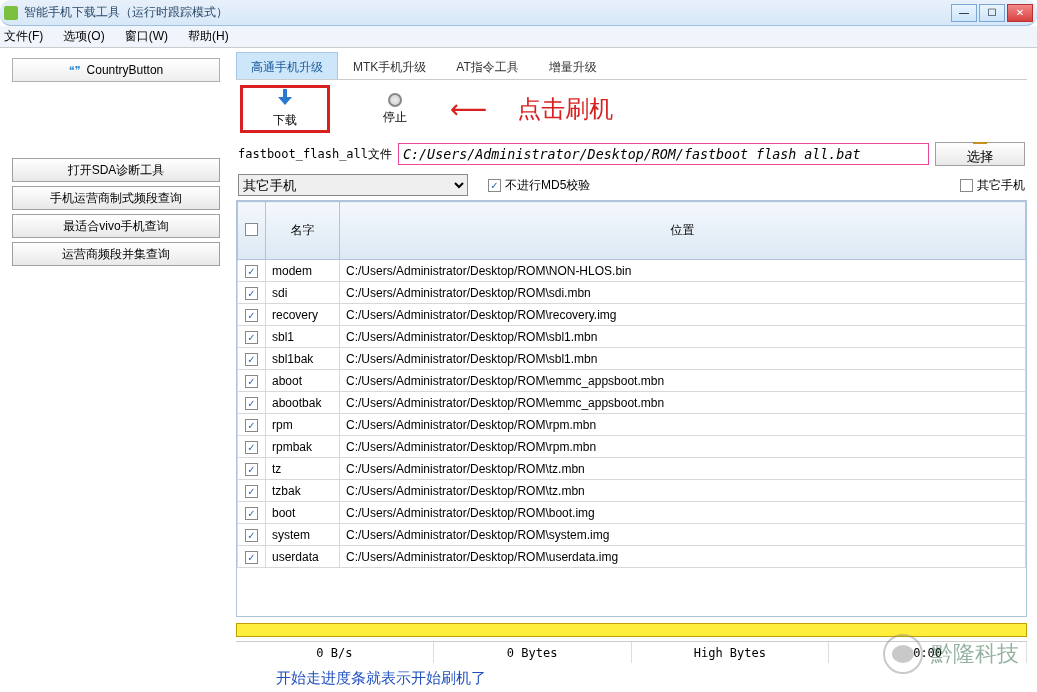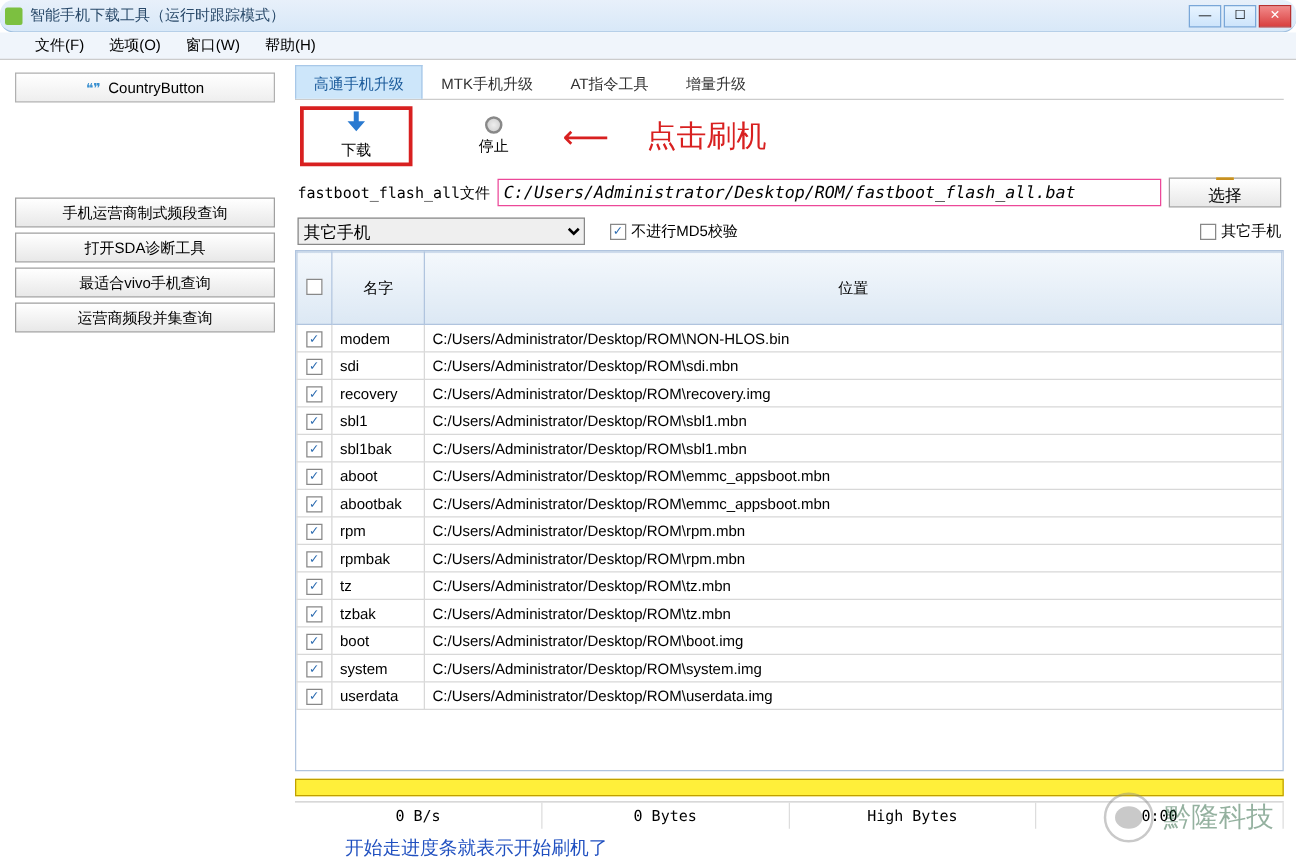--- a/index.html
+++ b/index.html
@@ -7,21 +7,21 @@
 
 
 .titlebar { height: 26px; background: linear-gradient(#e8f0fa, #d8e8f8); border-bottom: 1px solid #a0c0e0; display: flex; align-items: center; padding: 0 4px; border-radius: 11px; }
 .titlebar .app-icon { width: 14px; height: 14px; background: #7cc040; border-radius: 2px; margin-right: 6px; }
 .titlebar .title { color: #2a4a6a; font-size: 12px; flex: 1; }
 .win-controls { display: flex; gap: 2px; }
 .win-btn { width: 26px; height: 18px; border: 1px solid #7aa7d8; background: linear-gradient(#e8f4ff,#cde4fb); text-align: center; font-size: 10px; line-height: 16px; cursor: pointer; }
 .win-btn.close { background: linear-gradient(#f28a8a,#d94040); color: #fff; border-color: #b83030; }
 
 
-.menubar { height: 22px; background: #f0f5fb; border-bottom: 1px solid #ccc; display: flex; align-items: center; padding: 0 24px; gap: 12px; }
+.menubar { height: 22px; background: #f0f5fb; border-bottom: 1px solid #ccc; display: flex; align-items: center; padding: 0 0; gap: 12px; }
 .menu-item { cursor: pointer; padding: 2px 4px; }
 
 
 .main { display: flex; height: calc(100% - 48px); }
 .sidebar { width: 232px; padding: 10px 12px; display: flex; flex-direction: column; align-items: center; gap: 6px; }
 .country-btn { width: 208px; height: 24px; border: 1px solid #b0b0b0; background: linear-gradient(#fff,#eee); display: flex; align-items: center; justify-content: center; gap: 6px; cursor: pointer; }
 .country-btn .ci { color: #3a90d0; font-size: 11px; }
 .phone-box { width: 190px; height: 345px; border: 2px solid #a8a8a8; border-radius: 18px; background: #f4f4f4; margin-top: 6px; display: flex; flex-direction: column; align-items: center; padding: 14px 10px 10px; }
 .speaker { width: 28px; height: 5px; background: #ccc; border-radius: 3px; margin-bottom: 16px; }
 .screen { width: 160px; height: 250px; background: linear-gradient(#4aa0e8,#3a80d0); border: 1px solid #888; display: flex; align-items: center; justify-content: center; color: #fff; font-size: 20px; letter-spacing: 2px; font-family: Arial; }
@@ -107,22 +107,22 @@
 </div>
 
 <div class="main">
 
   <div class="sidebar">
     <div class="country-btn">
       <span class="ci">❝❞</span>
       <span>CountryButton</span>
     </div>
     <div class="side-btns">
+      <button>打开SDA诊断工具</button>
       <button>手机运营商制式频段查询</button>
-      <button>打开SDA诊断工具</button>
       <button>最适合vivo手机查询</button>
       <button>运营商频段并集查询</button>
     </div>
   </div>
 
   <div class="content">
     <div class="tabs">
       <div class="tab active">高通手机升级</div>
       <div class="tab">MTK手机升级</div>
       <div class="tab">AT指令工具</div>

